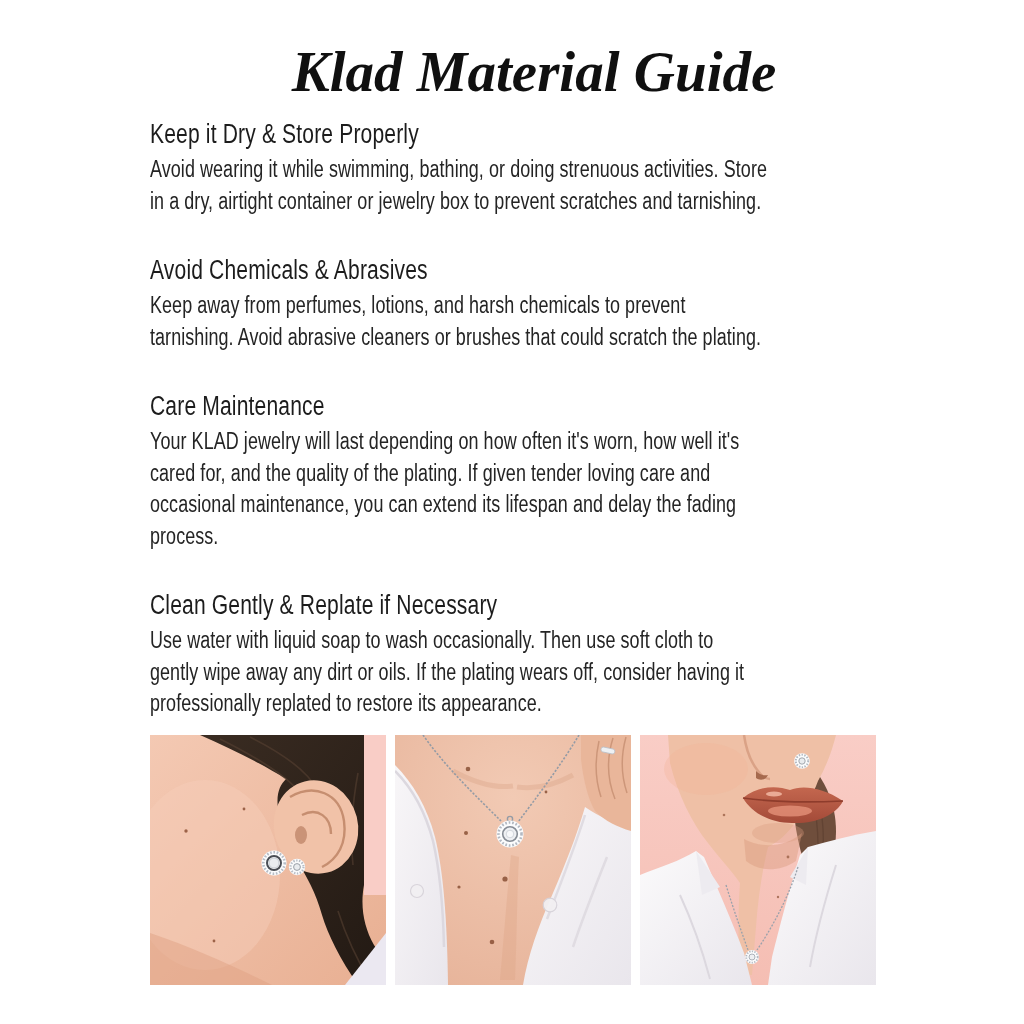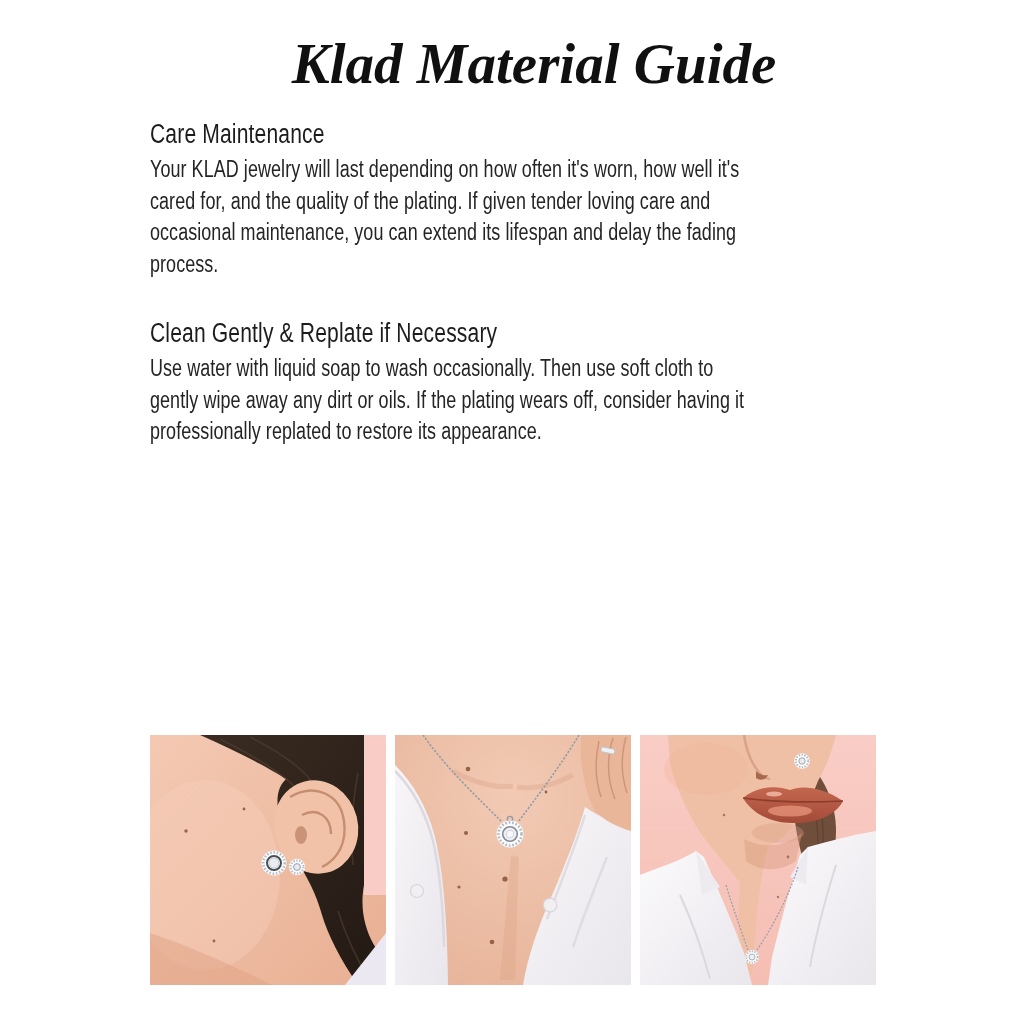--- a/index.html
+++ b/index.html
@@ -1,21 +1,21 @@
 <!DOCTYPE html>
 <html><head>
 <meta charset="utf-8">
 <style>
   html,body{margin:0;padding:0;background:#ffffff;}
   .page{
     position:relative;width:1024px;height:1024px;background:#ffffff;
     font-family:"Liberation Sans",sans-serif;color:#202020;overflow:hidden;
   }
   .title{
-    position:absolute;top:26px;left:0;right:0;margin:4px;text-align:center;
+    position:absolute;top:26px;left:0;right:0;margin:12px;text-align:center;
     font-family:"Liberation Serif","DejaVu Serif",serif;font-style:italic;font-weight:600;
     font-size:57px;line-height:1.2;color:#101010;letter-spacing:0px;padding-left:44px;
   }
   .sections{position:absolute;left:150px;top:118px;width:730px;}
   .sec{margin:0 0 37px 0;}
   .sec h2{
     margin:0 0 3px 0;font-size:27px;font-weight:400;line-height:33px;color:#1c1c1c;
     white-space:nowrap;transform:scaleX(0.78);transform-origin:0 50%;letter-spacing:0.2px;
   }
   .sec p{
@@ -27,20 +27,30 @@
   .photo{display:block;width:236px;height:250px;}
 </style>
 </head>
 <body>
 
 <div class="page">
 
   <h1 class="title">Klad Material Guide</h1>
 
   <div class="sections">
+    <section class="sec">
+      <h2>Keep it Dry &amp; Store Properly</h2>
+      <p>Avoid wearing it while swimming, bathing, or doing strenuous activities. Store
+in a dry, airtight container or jewelry box to prevent scratches and tarnishing.</p>
+    </section>
+    <section class="sec">
+      <h2>Avoid Chemicals &amp; Abrasives</h2>
+      <p>Keep away from perfumes, lotions, and harsh chemicals to prevent
+tarnishing. Avoid abrasive cleaners or brushes that could scratch the plating.</p>
+    </section>
     <section class="sec">
       <h2>Care Maintenance</h2>
       <p>Your KLAD jewelry will last depending on how often it's worn, how well it's
 cared for, and the quality of the plating. If given tender loving care and
 occasional maintenance, you can extend its lifespan and delay the fading
 process.</p>
     </section>
     <section class="sec">
       <h2>Clean Gently &amp; Replate if Necessary</h2>
       <p>Use water with liquid soap to wash occasionally. Then use soft cloth to

